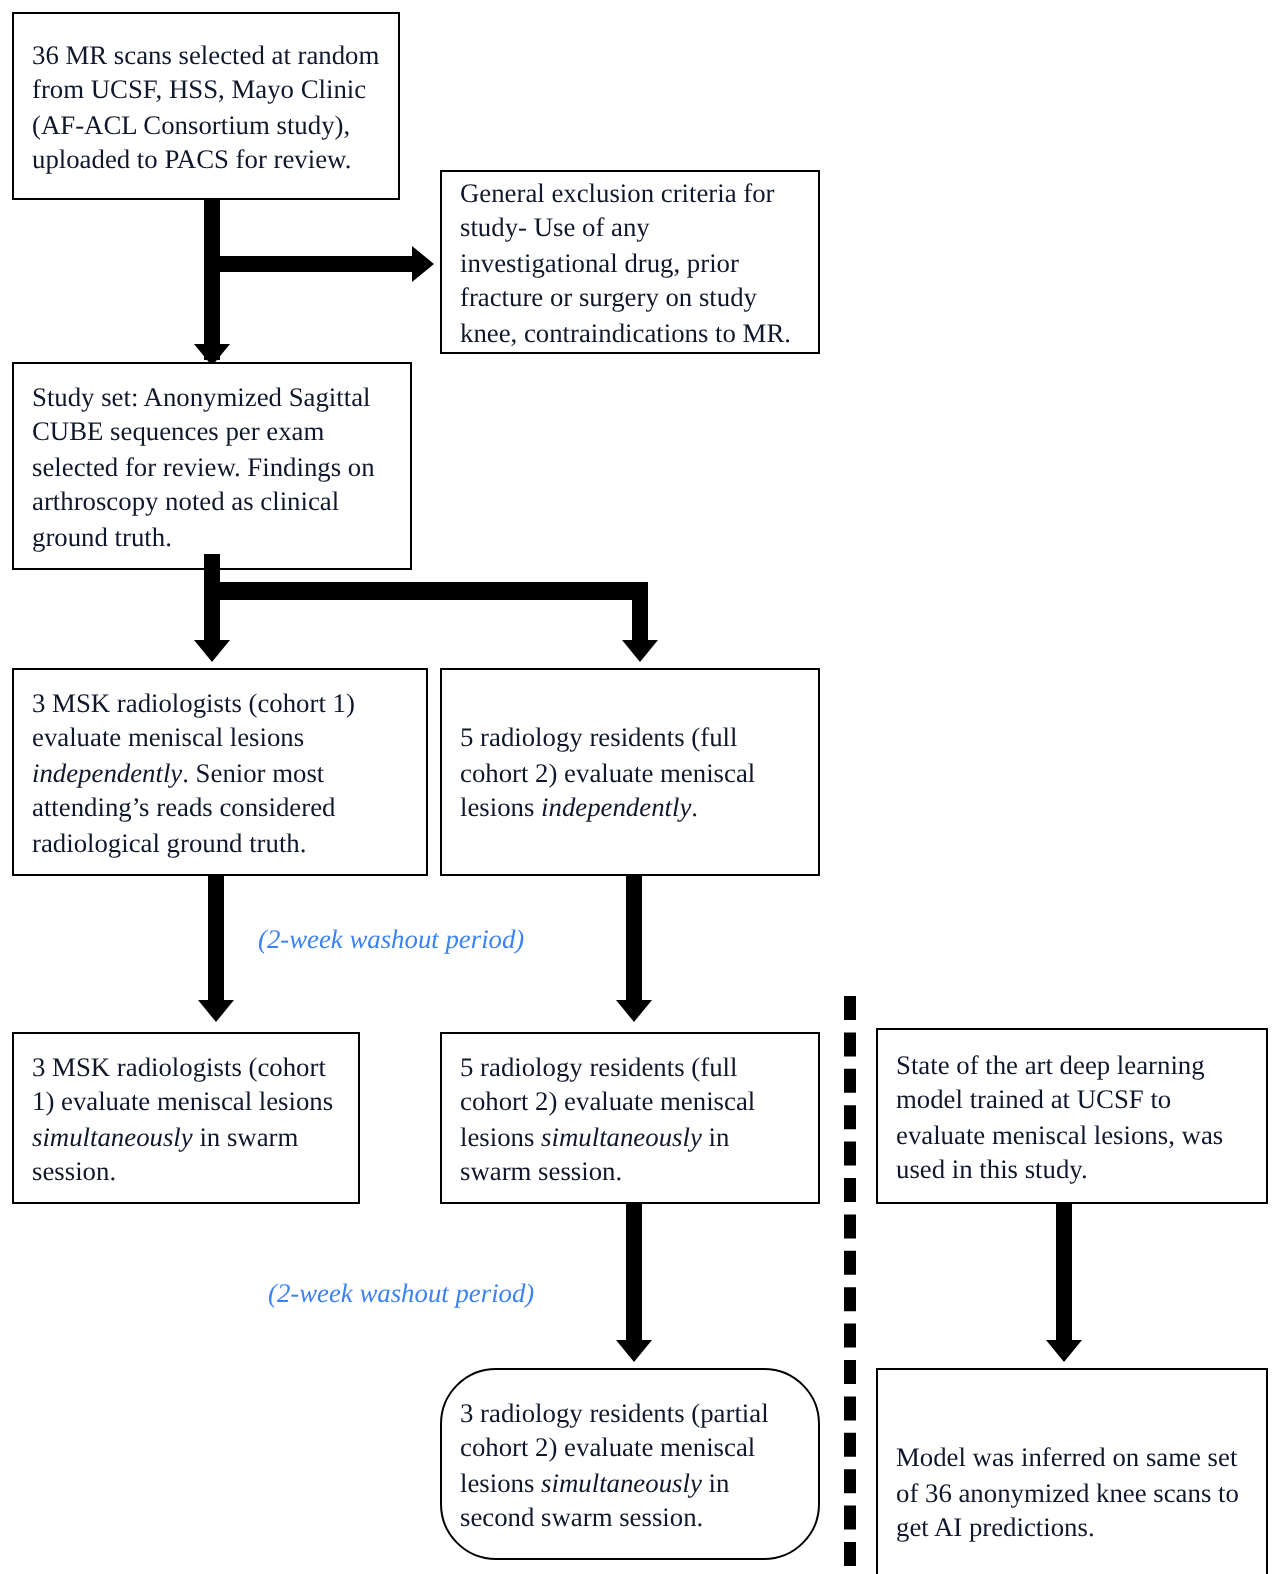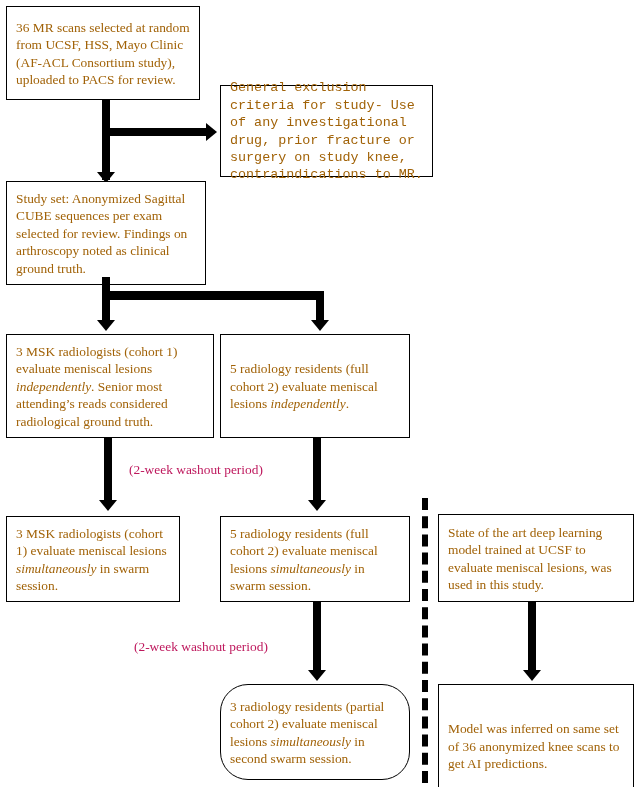--- a/index.html
+++ b/index.html
@@ -13,39 +13,40 @@
     height: 787px;
     background: #ffffff;
     font-family: "Liberation Serif", "DejaVu Serif", serif;
     overflow: hidden;
   }
   .box {
     position: absolute;
     box-sizing: border-box;
     border: 1.6px solid #000000;
     background: #ffffff;
-    color: #a16207;
+    color: #0f172a;
     font-size: 13.4px;
     line-height: 1.30;
     padding: 7px 9px 6px 9px;
     display: flex;
     align-items: center;
   }
   .box > .txt {
     display: block;
     width: 100%;
   }
   .box em {
     font-style: italic;
   }
   .label {
     position: absolute;
     font-size: 13.4px;
-    color: #be185d;
+    color: #3b82f6;
     white-space: nowrap;
+    font-style: italic;
   }
   .vline {
     position: absolute;
     background: #000000;
   }
   .hline {
     position: absolute;
     background: #000000;
   }
   .arrowdown {
@@ -78,21 +79,21 @@
   <div class="box" style="left:6px; top:6px; width:194px; height:94px;">
     <span class="txt">36 MR scans selected at random from UCSF, HSS, Mayo Clinic (AF-ACL Consortium study), uploaded to PACS for review.</span>
   </div>
 
   <div class="vline" style="left:102px; top:100px; width:8px; height:80px;"></div>
   <div class="arrowdown" style="left:97px; top:172px;"></div>
 
   <div class="hline" style="left:102px; top:128px; width:108px; height:8px;"></div>
   <div class="arrowright" style="left:206px; top:123px;"></div>
 
-  <div class="box" style="left:220px; top:85px; width:213px; height:92px;font-family:Liberation Mono, monospace;">
+  <div class="box" style="left:220px; top:85px; width:190px; height:92px;">
     <span class="txt">General exclusion criteria for study- Use of any investigational drug, prior fracture or surgery on study knee, contraindications to MR.</span>
   </div>
 
   <div class="box" style="left:6px; top:181px; width:200px; height:104px;">
     <span class="txt">Study set: Anonymized Sagittal CUBE sequences per exam selected for review. Findings on arthroscopy noted as clinical ground truth.</span>
   </div>
 
   <div class="vline" style="left:102px; top:277px; width:8px; height:22px;"></div>
   <div class="hline" style="left:102px; top:291px; width:222px; height:9px;"></div>
   <div class="vline" style="left:102px; top:291px; width:8px; height:35px;"></div>

